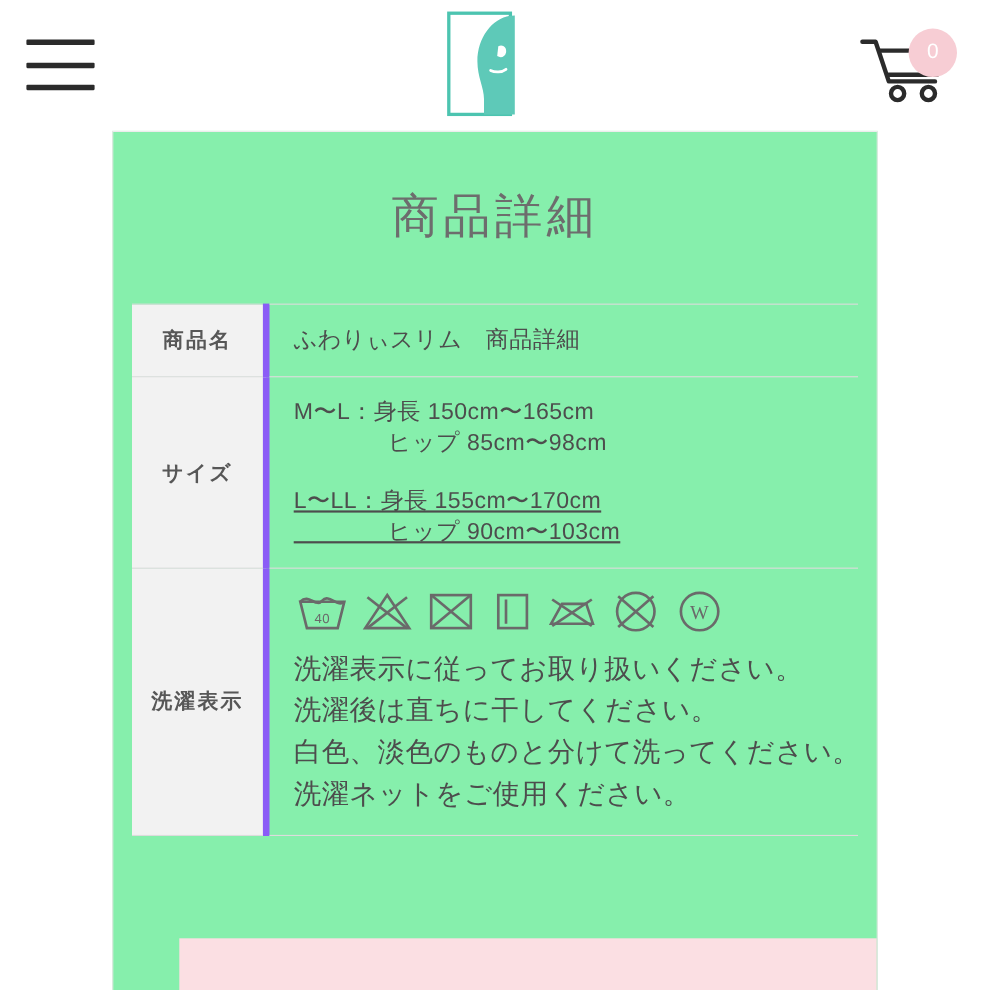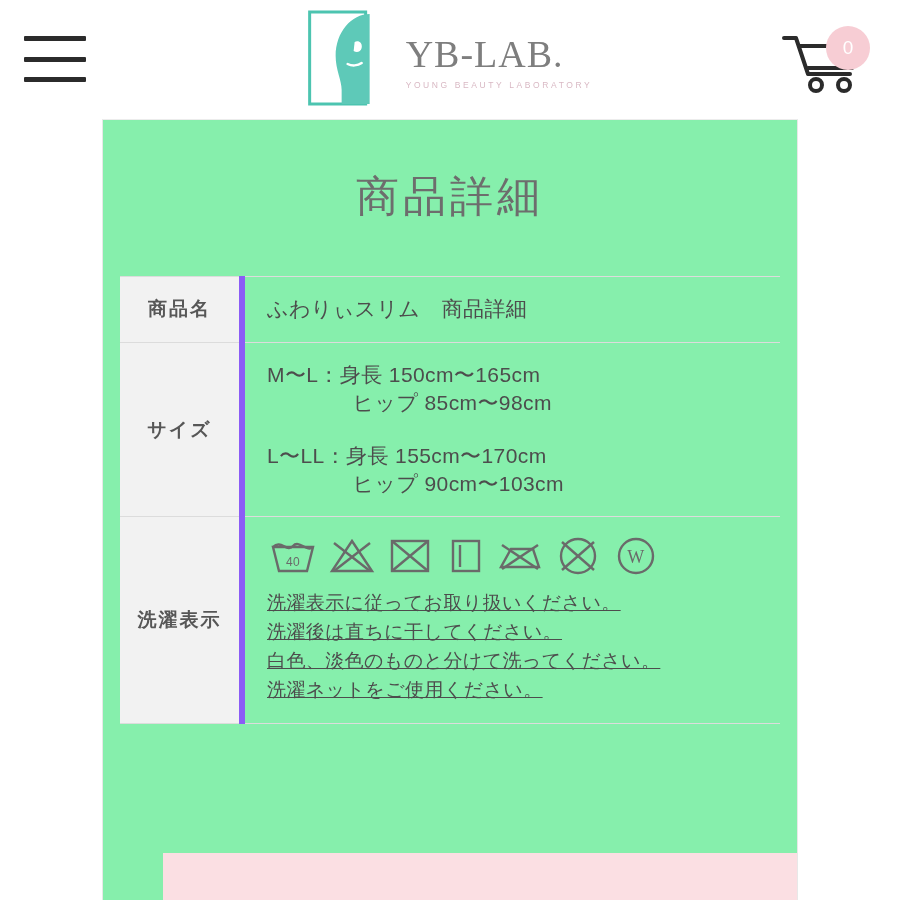--- a/index.html
+++ b/index.html
@@ -138,33 +138,33 @@
     padding: 18px 0 18px 22px;
     color: #4d4d4d;
     font-size: 21px;
     line-height: 1.38;
     vertical-align: middle;
     letter-spacing: 0.4px;
   }
   td .line { white-space: pre; }
 
   .size-block { line-height: 1.35; }
-  .size-block .grp + .grp { margin-top: 24px; }
+  .size-block .grp + .grp { margin-top: 24px; text-decoration: underline; }
 
   
   .laundry-icons {
     display: flex;
     gap: 12px;
     align-items: center;
     margin-bottom: 14px;
     padding-left: 2px;
   }
   .laundry-icons svg { display: block; }
 
-  .wash-text { font-size: 19px; line-height: 1.52; color: #4d4d4d; text-decoration: underline; }
+  .wash-text { font-size: 25px; line-height: 1.52; color: #4d4d4d; }
 
   
   .pink-band {
     position: absolute;
     left: 60px;
     bottom: 0;
     width: 760px;
     height: 48px;
     background: #fbdfe3;
   }
@@ -184,24 +184,20 @@
 
     <div class="logo-wrap">
       <div class="logo-mark">
         <svg width="88" height="100" viewBox="0 0 88 100">
           <rect x="2" y="4" width="56" height="92" fill="none" stroke="#4cc4b0" stroke-width="3"></rect>
           <path d="M62 6 C44 6 28 24 28 48 C28 62 34 72 34 82 L34 96 L62 96 Z" fill="#5ec9b8"></path>
           <path d="M47 34 C51 32 55 35 54 40 C53 44 49 45 46 43" fill="#ffffff"></path>
           <path d="M40 56 C44 58 50 58 54 55" fill="none" stroke="#ffffff" stroke-width="2.5" stroke-linecap="round"></path>
           <path d="M36 26 C44 16 56 14 62 18 L62 6 C50 4 40 12 36 26 Z" fill="#ffffff" opacity="0.0"></path>
         </svg>
-      </div>
-      <div class="logo-text">
-        <div class="logo-title">YB-LAB.</div>
-        <div class="logo-sub">YOUNG  BEAUTY  LABORATORY</div>
       </div>
     </div>
 
     <div class="cart">
       <svg width="92" height="68" viewBox="0 0 92 68">
         <path d="M6 12 L18 12 L30 48 L72 48" fill="none" stroke="#2b2b2b" stroke-width="4" stroke-linecap="round" stroke-linejoin="round"></path>
         <path d="M22 20 L82 20 L74 42 L30 42" fill="none" stroke="#2b2b2b" stroke-width="4" stroke-linecap="round" stroke-linejoin="round"></path>
         <circle cx="38" cy="59" r="6" fill="none" stroke="#2b2b2b" stroke-width="4"></circle>
         <circle cx="66" cy="59" r="6" fill="none" stroke="#2b2b2b" stroke-width="4"></circle>
       </svg>

